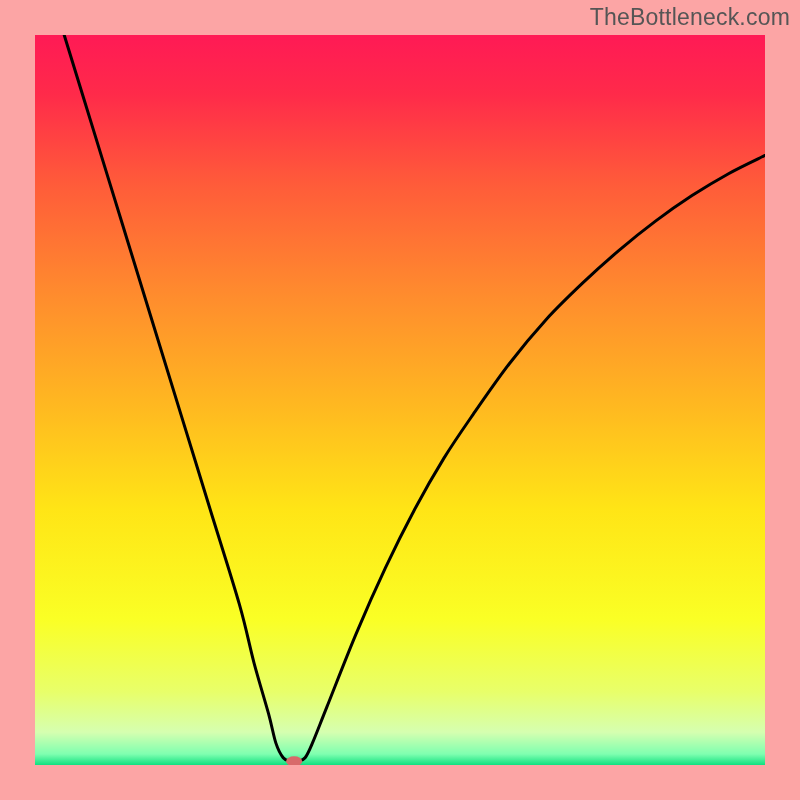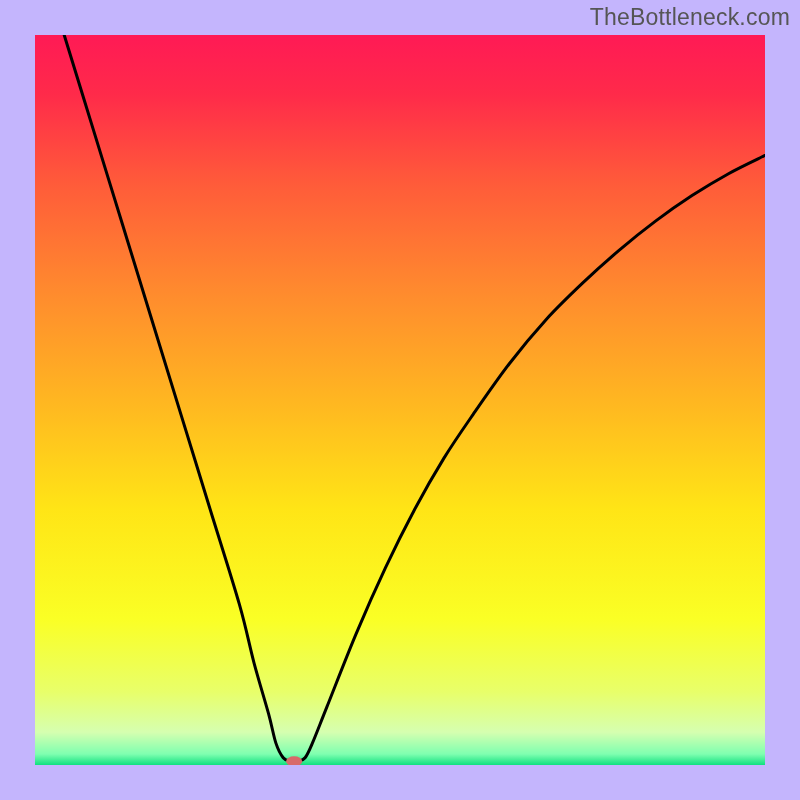--- a/index.html
+++ b/index.html
@@ -10,21 +10,21 @@
     background: #000;
     overflow: hidden;
     font-family: Arial, Helvetica, sans-serif;
   }
   .frame {
     position: absolute;
     left: 0;
     top: 0;
     width: 800px;
     height: 800px;
-    background: #c4b5fd;
+    background: #fca5a5;
   }
   .watermark {
     position: absolute;
     top: 4px;
     right: 10px;
     color: #555;
     font-size: 23px;
     font-weight: 500;
     letter-spacing: 0.2px;
     pointer-events: none;

